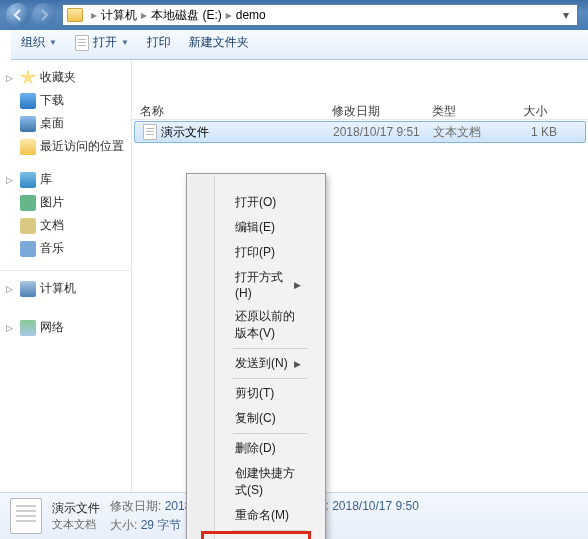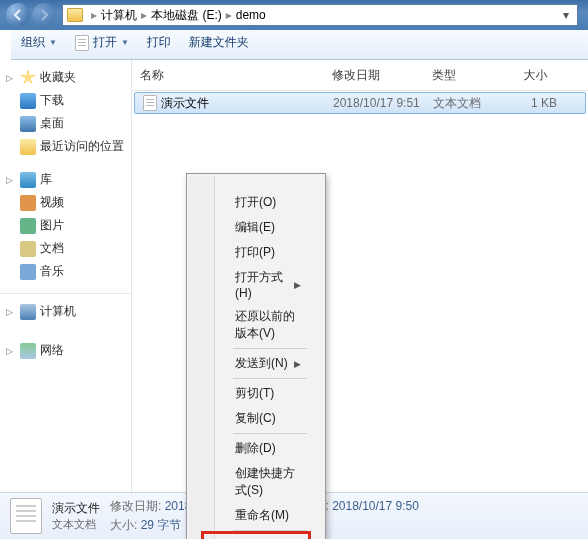--- a/index.html
+++ b/index.html
@@ -37,21 +37,21 @@
   .ico.pic { background: #65b58b; }
   .ico.doc { background: #d9c982; }
   .ico.mus { background: #7aa8d8; }
   .ico.comp { background: linear-gradient(#a9c7e4,#4d80b3); }
   .ico.net { background: linear-gradient(#88c995,#a9c7e4); }
   .tri { font-size: 9px; color: #6a7a8c; width: 10px; }
   .sidebar-divider { border-top: 1px solid #e4eaf1; margin: 0 -2px; }
 
   
   .files { flex: 1; background: #fff; overflow: hidden; position: relative; }
-  .col-headers { height: 31px; border-bottom: 1px solid #e5e5e5; display: flex; align-items: center; color: #3c3c3c; }
+  .col-headers { height: 16px; border-bottom: 1px solid #e5e5e5; display: flex; align-items: center; color: #3c3c3c; margin-top: 44px; }
   .col { padding: 0 8px; border-right: 1px solid transparent; }
   .col.name { flex: 0 0 192px; }
   .col.date { flex: 0 0 100px; }
   .col.type { flex: 0 0 82px; }
   .col.size { flex: 0 0 60px; text-align: center; }
   .file-row { display: flex; align-items: center; height: 22px; }
   .file-row.selected { background: linear-gradient(#e8f2fd,#cfe4f9); border: 1px solid #84b6e6; border-radius: 2px; margin: 1px 2px 0; }
   .cell { padding: 0 8px; overflow: hidden; white-space: nowrap; }
   .cell.name { flex: 0 0 190px; display: flex; align-items: center; gap: 4px; }
   .cell.date { flex: 0 0 100px; color: #6b6b6b; }
@@ -145,24 +145,20 @@
         </div>
     </div>
 
     <div class="side-group">
       <div class="side-head">
         <span class="tri">▷</span>
         <span class="ico lib"></span>
         <span>库</span>
       </div>
       <div class="side-item">
-          <span class="ico vid"></span>
-          <span>视频</span>
-        </div>
-      <div class="side-item">
           <span class="ico pic"></span>
           <span>图片</span>
         </div>
       <div class="side-item">
           <span class="ico doc"></span>
           <span>文档</span>
         </div>
       <div class="side-item">
           <span class="ico mus"></span>
           <span>音乐</span>

